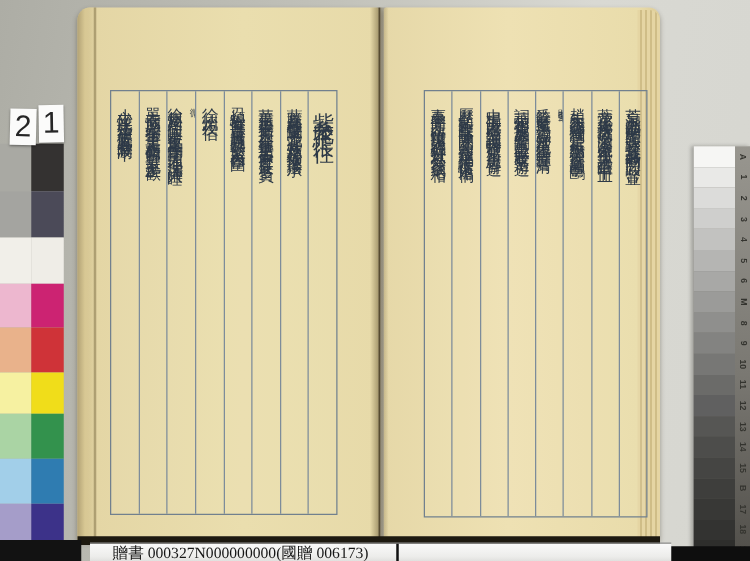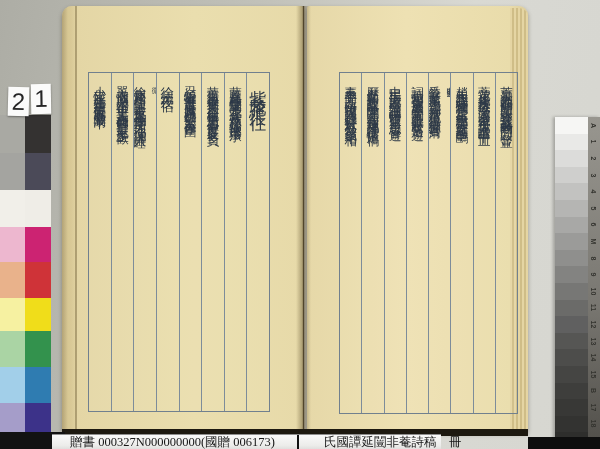--- a/index.html
+++ b/index.html
@@ -53,21 +53,21 @@
     background:linear-gradient(180deg,#98968f 0%,#7a7872 55%,#504e49 100%);
     box-shadow:-2px 0 3px rgba(0,0,0,.25);}
   .wstep{flex:1;display:flex;}
   .wpatch{width:33px;height:100%;}
   .wlabel{width:12px;display:flex;align-items:center;justify-content:center;}
   .wlabel span{transform:rotate(90deg);font-size:7px;color:#34342f;
     font-family:"Liberation Sans",sans-serif;font-weight:bold;line-height:1;}
   
   .cap-black-left{position:absolute;left:0;top:432px;width:65px;height:17px;background:#121212;}
   .cap-black-right{position:absolute;left:528px;top:437px;width:72px;height:12px;background:#0e0e0e;}
-  .capbar{position:absolute;left:52px;top:434px;width:389px;height:15px;
+  .capbar{position:absolute;left:72px;top:434px;width:465px;height:15px;
     background:linear-gradient(180deg,#fafafa 0%,#ececea 70%,#dcdcda 100%);
     border-top:1px solid #8f8f8f;}
   .captext{position:absolute;top:0;height:15px;line-height:15px;
     font-family:"Liberation Serif","DejaVu Serif",serif;font-size:12.5px;color:#161616;white-space:nowrap;}
   .cap-left{left:18px;} .cap-right{left:272px;}
   .cap-divider{position:absolute;left:245px;top:0;width:2px;height:15px;background:#111;}
 </style>
 </head>
 <body>
 
@@ -305,16 +305,15 @@
           <span>19</span>
         </div>
       </div>
     </div>
 
   <div class="cap-black-left"></div>
   <div class="cap-black-right"></div>
   <div class="capbar">
     <span class="captext cap-left">贈書 000327N000000000(國贈 006173)</span>
     <span class="cap-divider"></span>
-    <span class="captext cap-right">氏國譚延闓非菴詩稿　冊</span>
   </div>
 
 </div>
 
 </body></html>

